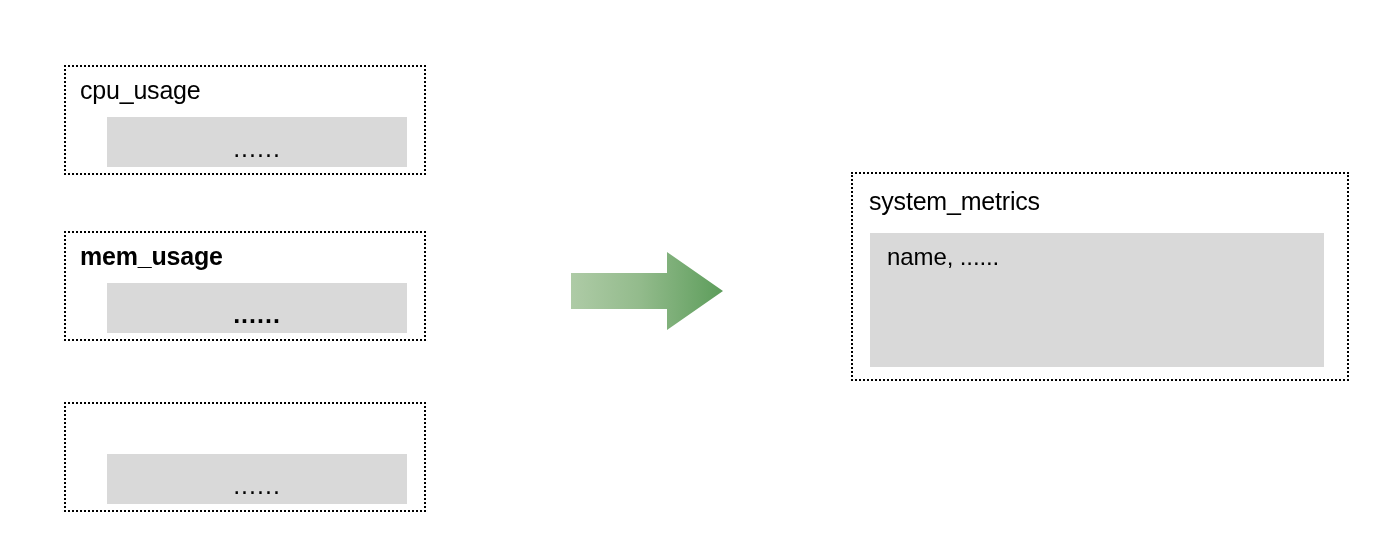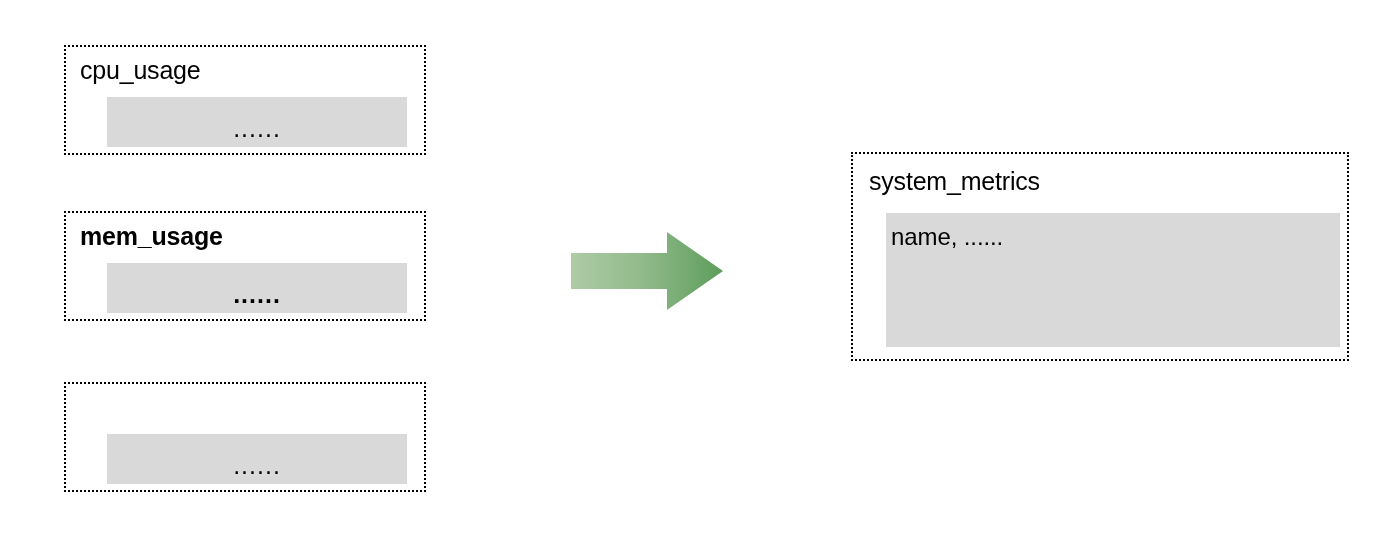--- a/index.html
+++ b/index.html
@@ -10,20 +10,21 @@
     width: 1392px;
     height: 559px;
     background: #ffffff;
     font-family: "Liberation Sans", sans-serif;
     overflow: hidden;
   }
   #canvas {
     position: relative;
     width: 1392px;
     height: 519px;
+    margin-top: 20px;
   }
 
   
   .entity-box {
     position: absolute;
     box-sizing: border-box;
     border: 2px dotted #000000;
     background: #ffffff;
   }
   .entity-title {
@@ -74,25 +75,25 @@
     left: 851px;
     top: 152px;
     width: 498px;
     height: 209px;
   }
   #dest-box .entity-title {
     left: 16px;
     top: 12px;
   }
   #dest-box .entity-body {
-    left: 33px;
+    left: 17px;
     top: 59px;
     width: 454px;
     height: 134px;
-    padding: 8px 0 0 5px;
+    padding: 8px 0 0 17px;
   }
   .field-row {
     font-size: 24px;
     line-height: 32px;
     color: #000000;
     white-space: nowrap;
     letter-spacing: -0.1px;
   }
 
   

